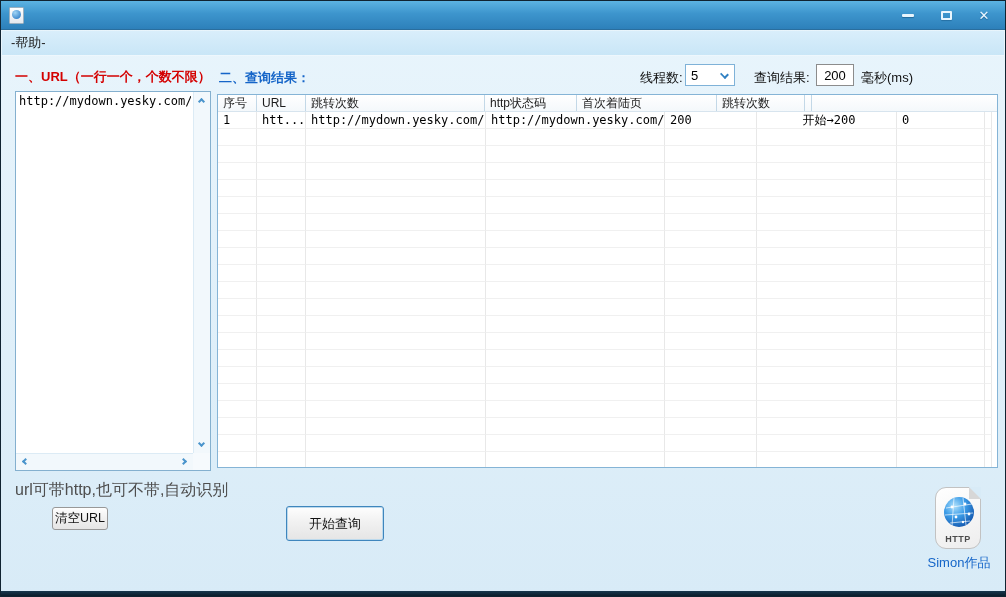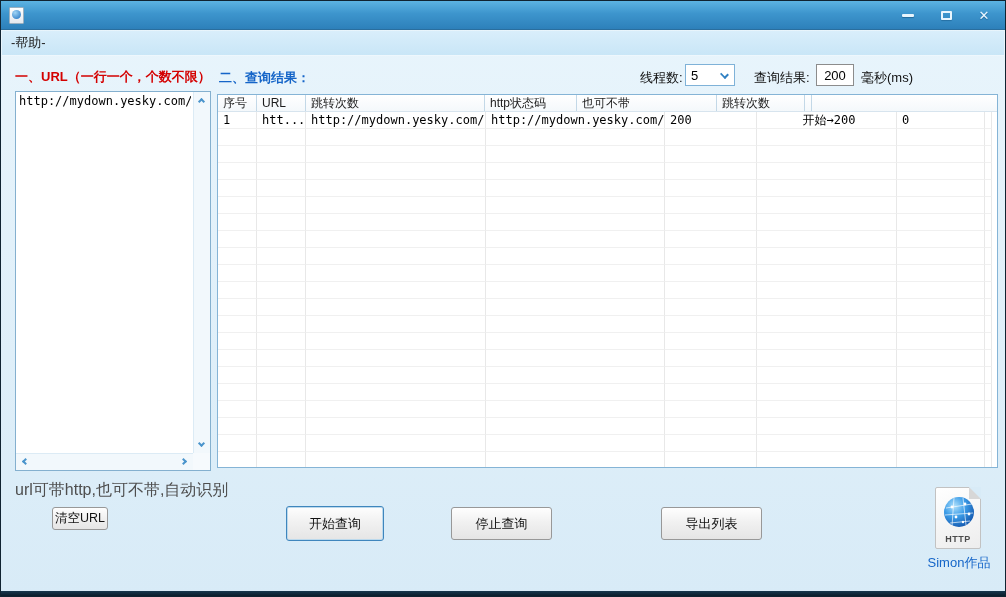--- a/index.html
+++ b/index.html
@@ -103,21 +103,21 @@
     font-family:"DejaVu Sans Mono", monospace; white-space:nowrap; overflow:hidden;
     border-right:1px solid #e8e8e8; border-bottom:1px solid #f0f0f0;}
   
   .start-btn{ left:285px; top:505px; width:98px; height:35px;
     border:1px solid #3f86bd; box-shadow:0 0 0 1px #bcd9ec inset; }
   .stop-btn{ left:450px; top:506px; width:101px; height:33px;}
   .export-btn{ left:660px; top:506px; width:101px; height:33px;}
   
   .http-icon{
     position:absolute; left:934px; top:486px; width:46px; height:62px;
-    background:linear-gradient(160deg,#ffffff,#ededed); border:1px solid #c2c2c2; border-radius:2px;
+    background:linear-gradient(160deg,#ffffff,#ededed); border:1px solid #c2c2c2; border-radius:11px;
   }
   .http-icon .fold{ position:absolute; right:-1px; top:-1px; width:0; height:0;
     border-left:12px solid #d7d7d7; border-top:12px solid #d8ebf7;}
   .http-icon .globe{ position:absolute; left:6px; top:7px;}
   .http-icon .caption{ position:absolute; left:0; right:0; bottom:4px; text-align:center;
     font-size:9px; font-weight:bold; color:#4c4c4c; letter-spacing:.5px;}
   .credit{ position:absolute; left:920px; top:553px; width:76px; text-align:center;
     color:#1565c8; font-size:13px;}
   
   .bottom-band{ position:absolute; left:0; right:0; bottom:0; height:5px;
@@ -181,21 +181,21 @@
   </div>
   <div class="url-note">url可带http,也可不带,自动识别</div>
   <div class="btn clear-btn">清空URL</div>
 
   <div class="listview">
     <div class="lv-head">
         <div class="th" style="width: 39px;">序号</div>
         <div class="th" style="width: 49px;">URL</div>
         <div class="th" style="width: 179px;">跳转次数</div>
         <div class="th" style="width: 92px;">http状态码</div>
-        <div class="th" style="width: 140px;">也可不带</div>
+        <div class="th" style="width: 140px;">首次着陆页</div>
         <div class="th" style="width: 88px;">跳转次数</div>
         <div class="th" style="width: 7px;"></div>
       </div>
     <div class="lv-body">
         <div class="tr">
           <div class="td" style="width: 39px;">1</div>
           <div class="td" style="width: 49px;">htt...</div>
           <div class="td" style="width: 180px;">http://mydown.yesky.com/</div>
           <div class="td" style="width: 179px;">http://mydown.yesky.com/</div>
           <div class="td" style="width: 92px;">200</div>
@@ -400,22 +400,20 @@
           <div class="td" style="width: 179px;"></div>
           <div class="td" style="width: 92px;"></div>
           <div class="td" style="width: 140px;"></div>
           <div class="td" style="width: 88px;"></div>
           <div class="td" style="width: 7px;"></div>
         </div>
       </div>
   </div>
 
   <div class="btn start-btn">开始查询</div>
-  <div class="btn stop-btn">停止查询</div>
-  <div class="btn export-btn">导出列表</div>
 
   <div class="http-icon">
     <span class="fold"></span>
     <svg class="globe" width="34" height="34" viewBox="0 0 34 34">
       <defs>
         <radialGradient id="gg" cx="35%" cy="30%" r="80%">
           <stop offset="0%" stop-color="#aee0fb"></stop>
           <stop offset="45%" stop-color="#3d9de8"></stop>
           <stop offset="100%" stop-color="#0d4fa8"></stop>
         </radialGradient>

